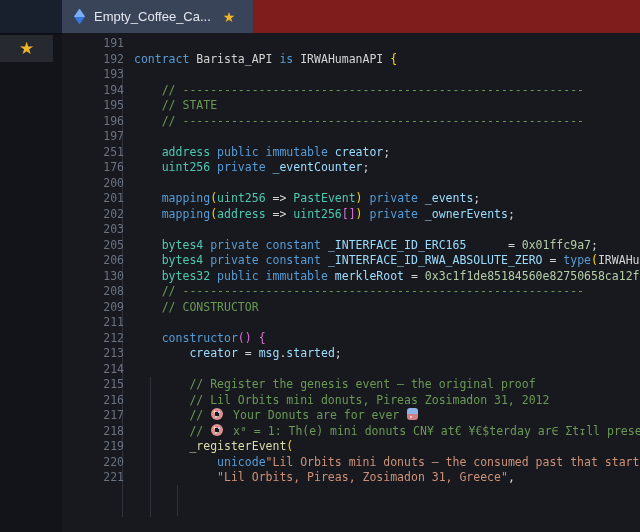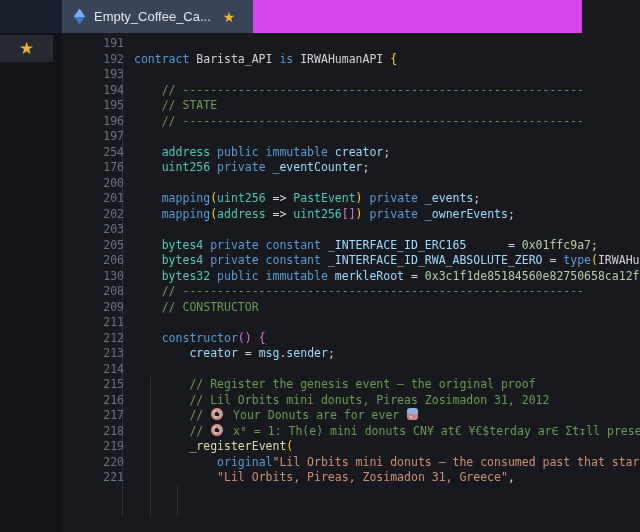--- a/index.html
+++ b/index.html
@@ -1,19 +1,19 @@
 <!DOCTYPE html>
 <html><head>
 <meta charset="utf-8">
 <style>
   html,body{margin:0;padding:0;width:640px;height:532px;overflow:hidden;background:#16181d;}
   *{box-sizing:border-box;}
 
   
-  .tabbar{position:absolute;left:0;top:0;width:582px;height:33px;background:#d946ef;}
+  .tabbar{position:absolute;left:0;top:0;width:640px;height:33px;background:#7f1d1d;}
   .tabbar-corner{position:absolute;left:0;top:0;width:62px;height:33px;background:#18202e;}
   .tab{position:absolute;left:62px;top:0;width:191px;height:33px;background:#3a4459;
        display:flex;align-items:center;padding:0 12px;cursor:pointer;}
   .sol-icon{width:11px;height:16px;flex:0 0 11px;margin-right:9px;
        background:linear-gradient(180deg,#79aefc 0 50%,#3a74dd 50% 100%);
        clip-path:polygon(50% 0,100% 50%,50% 100%,0 50%);}
   .tab-label{color:#e3e7ef;font:13px "Liberation Sans",sans-serif;white-space:nowrap;
        overflow:hidden;max-width:128px;}
   .star{color:#f0b429;font-size:14px;line-height:1;margin-left:12px;font-family:"DejaVu Sans",sans-serif;}
   .tabbar-seam{position:absolute;left:0;top:33px;width:640px;height:2px;background:#0e1015;}
@@ -85,36 +85,36 @@
   <div class="indent-guide ig-1"></div>
   <div class="indent-guide ig-2"></div>
   <div class="code-lines">
       <div class="code-line"><span class="ln">191</span><span class="ct"></span></div>
       <div class="code-line"><span class="ln">192</span><span class="ct"><span class="tk-k">contract </span><span class="tk-p">Barista_API </span><span class="tk-k">is </span><span class="tk-p">IRWAHumanAPI </span><span class="tk-b1">{</span></span></div>
       <div class="code-line"><span class="ln">193</span><span class="ct"></span></div>
       <div class="code-line"><span class="ln">194</span><span class="ct"><span class="tk-c">    // ----------------------------------------------------------</span></span></div>
       <div class="code-line"><span class="ln">195</span><span class="ct"><span class="tk-c">    // STATE</span></span></div>
       <div class="code-line"><span class="ln">196</span><span class="ct"><span class="tk-c">    // ----------------------------------------------------------</span></span></div>
       <div class="code-line"><span class="ln">197</span><span class="ct"></span></div>
-      <div class="code-line"><span class="ln">254</span><span class="ct"><span class="tk-t">    address </span><span class="tk-k">public </span><span class="tk-k">immutable </span><span class="tk-v">creator</span><span class="tk-p">;</span></span></div>
+      <div class="code-line"><span class="ln">251</span><span class="ct"><span class="tk-t">    address </span><span class="tk-k">public </span><span class="tk-k">immutable </span><span class="tk-v">creator</span><span class="tk-p">;</span></span></div>
       <div class="code-line"><span class="ln">176</span><span class="ct"><span class="tk-t">    uint256 </span><span class="tk-k">private </span><span class="tk-v">_eventCounter</span><span class="tk-p">;</span></span></div>
       <div class="code-line"><span class="ln">200</span><span class="ct"></span></div>
       <div class="code-line"><span class="ln">201</span><span class="ct"><span class="tk-k">    mapping</span><span class="tk-b1">(</span><span class="tk-t">uint256</span><span class="tk-p"> =&gt; </span><span class="tk-t">PastEvent</span><span class="tk-b1">)</span><span class="tk-k"> private </span><span class="tk-v">_events</span><span class="tk-p">;</span></span></div>
       <div class="code-line"><span class="ln">202</span><span class="ct"><span class="tk-k">    mapping</span><span class="tk-b1">(</span><span class="tk-t">address</span><span class="tk-p"> =&gt; </span><span class="tk-t">uint256</span><span class="tk-b2">[]</span><span class="tk-b1">)</span><span class="tk-k"> private </span><span class="tk-v">_ownerEvents</span><span class="tk-p">;</span></span></div>
       <div class="code-line"><span class="ln">203</span><span class="ct"></span></div>
       <div class="code-line"><span class="ln">205</span><span class="ct"><span class="tk-t">    bytes4 </span><span class="tk-k">private </span><span class="tk-k">constant </span><span class="tk-v">_INTERFACE_ID_ERC165</span><span class="tk-p">      = </span><span class="tk-n">0x01ffc9a7</span><span class="tk-p">;</span></span></div>
       <div class="code-line"><span class="ln">206</span><span class="ct"><span class="tk-t">    bytes4 </span><span class="tk-k">private </span><span class="tk-k">constant </span><span class="tk-v">_INTERFACE_ID_RWA_ABSOLUTE_ZERO</span><span class="tk-p"> = </span><span class="tk-k">type</span><span class="tk-b1">(</span><span class="tk-p">IRWAHumanA</span></span></div>
       <div class="code-line"><span class="ln">130</span><span class="ct"><span class="tk-t">    bytes32 </span><span class="tk-k">public </span><span class="tk-k">immutable </span><span class="tk-v">merkleRoot</span><span class="tk-p"> = </span><span class="tk-n">0x3c1f1de85184560e82750658ca12fd318</span></span></div>
       <div class="code-line"><span class="ln">208</span><span class="ct"><span class="tk-c">    // ----------------------------------------------------------</span></span></div>
       <div class="code-line"><span class="ln">209</span><span class="ct"><span class="tk-c">    // CONSTRUCTOR</span></span></div>
       <div class="code-line"><span class="ln">211</span><span class="ct"></span></div>
       <div class="code-line"><span class="ln">212</span><span class="ct"><span class="tk-k">    constructor</span><span class="tk-b2">()</span><span class="tk-p"> </span><span class="tk-b2">{</span></span></div>
-      <div class="code-line"><span class="ln">213</span><span class="ct"><span class="tk-p">        </span><span class="tk-v">creator</span><span class="tk-p"> = </span><span class="tk-v">msg</span><span class="tk-p">.</span><span class="tk-v">sender</span><span class="tk-p">;</span></span></div>
+      <div class="code-line"><span class="ln">213</span><span class="ct"><span class="tk-p">        </span><span class="tk-v">creator</span><span class="tk-p"> = </span><span class="tk-v">msg</span><span class="tk-p">.</span><span class="tk-v">started</span><span class="tk-p">;</span></span></div>
       <div class="code-line"><span class="ln">214</span><span class="ct"></span></div>
       <div class="code-line"><span class="ln">215</span><span class="ct"><span class="tk-c">        // Register the genesis event — the original proof</span></span></div>
       <div class="code-line"><span class="ln">216</span><span class="ct"><span class="tk-c">        // Lil Orbits mini donuts, Pireas Zosimadon 31, 2012</span></span></div>
       <div class="code-line"><span class="ln">217</span><span class="ct"><span class="tk-c">        // </span><span class="emoji donut"></span><span class="tk-c"> Your Donuts are for ever </span><span class="emoji cupcake"></span></span></div>
       <div class="code-line"><span class="ln">218</span><span class="ct"><span class="tk-c">        // </span><span class="emoji donut"></span><span class="tk-c"> x⁰ = 1: Th(e) mini donuts CN¥ at€ ¥€$terday ar∈ Σt↧ll present</span></span></div>
       <div class="code-line"><span class="ln">219</span><span class="ct"><span class="tk-p">        </span><span class="tk-f">_registerEvent</span><span class="tk-b1">(</span></span></div>
-      <div class="code-line"><span class="ln">220</span><span class="ct"><span class="tk-p">            </span><span class="tk-k">original</span><span class="tk-s">"Lil Orbits mini donuts — the consumed past that started ev</span></span></div>
+      <div class="code-line"><span class="ln">220</span><span class="ct"><span class="tk-p">            </span><span class="tk-k">unicode</span><span class="tk-s">"Lil Orbits mini donuts — the consumed past that started ev</span></span></div>
       <div class="code-line"><span class="ln">221</span><span class="ct"><span class="tk-p">            </span><span class="tk-s">"Lil Orbits, Pireas, Zosimadon 31, Greece"</span><span class="tk-p">,</span></span></div>
     </div>
 </div>
 
 </body></html>

